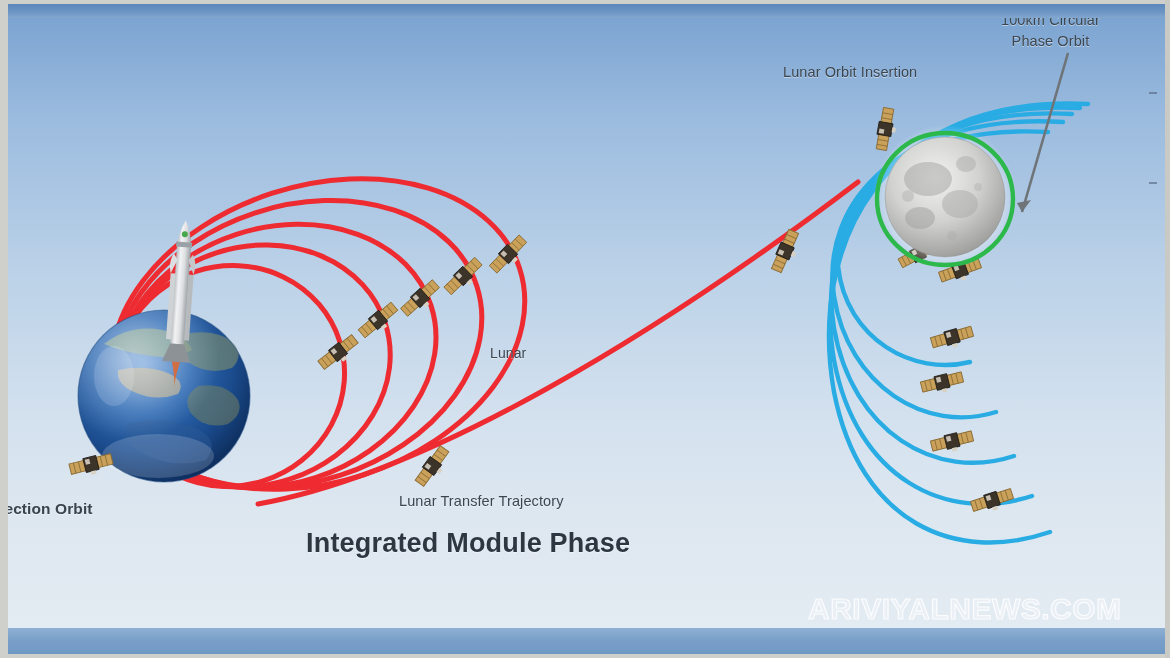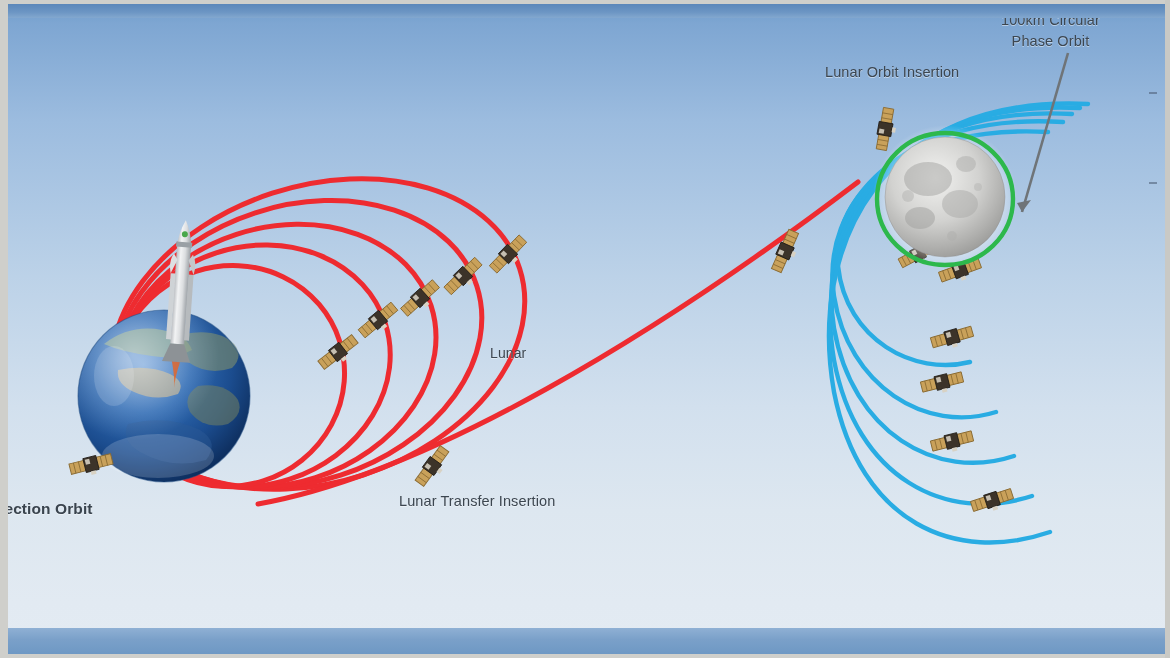--- a/index.html
+++ b/index.html
@@ -69,21 +69,21 @@
     letter-spacing: 0.1px;
     white-space: nowrap;
     text-shadow: 0 1px 0 rgba(255,255,255,0.45);
   }
   #label-lunar-orbit-callout {
     left: 993px;
     top: 6px;
     text-align: center;
     line-height: 21px;
   }
-  #label-lunar-orbit-insertion { left: 775px; top: 60px; margin-left: 42px; }
+  #label-lunar-orbit-insertion { left: 775px; top: 60px; }
   #label-ebns { left: 482px; top: 341px; font-size: 14px; }
   #label-injection-orbit {
     left: -8px;
     top: 496px;
     font-size: 15.5px;
     font-weight: bold;
     color: #3a444e;
   }
   #label-lunar-transfer-trajectory { left: 391px; top: 489px; }
   #title-integrated-module-phase {
@@ -259,23 +259,25 @@
       <div>100km Circular</div>
       <div>Phase Orbit</div>
     </div>
 
     <div class="lbl" id="label-lunar-orbit-insertion">Lunar Orbit Insertion</div>
 
     <div class="lbl" id="label-ebns">Lunar</div>
 
     <div class="lbl" id="label-injection-orbit">jection Orbit</div>
 
-    <div class="lbl" id="label-lunar-transfer-trajectory">Lunar Transfer Insertion</div>
-
-
+    <div class="lbl" id="label-lunar-transfer-trajectory">Lunar Transfer Trajectory</div>
+
+    <div id="title-integrated-module-phase">Integrated Module Phase</div>
+
+    <div id="watermark">ARIVIYALNEWS.COM</div>
 
     <div class="top-bar"></div>
     <div class="bottom-bar"></div>
   </div>
 
   <div class="edge-left"></div>
   <div class="edge-right"></div>
 </div>
 
 </body></html>

